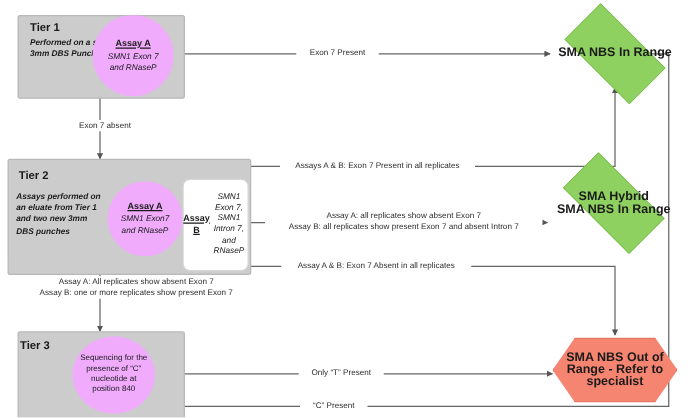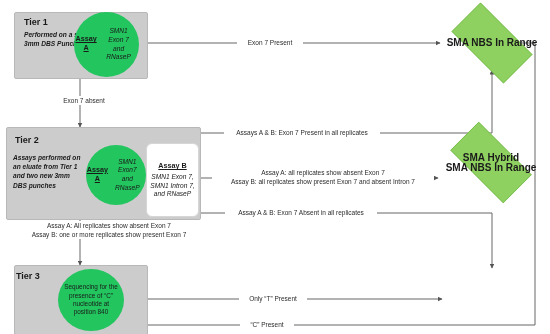--- a/index.html
+++ b/index.html
@@ -44,34 +44,34 @@
     font-weight: bold;
     font-style: italic;
     color: #1a1a1a;
     line-height: 9.2px;
     width: 78px;
   }
 
   
   .assay-circle {
     position: absolute;
-    background: #22c55e;
+    background: #f0abfc;
     border-radius: 50%;
     display: flex;
+    flex-direction: column;
     align-items: center;
     justify-content: center;
     text-align: center;
   }
   .assay-rect {
     position: absolute;
     background: #ffffff;
     border: 1px solid #d6d6d6;
     border-radius: 6px;
     display: flex;
-    flex-direction: column;
     align-items: center;
     justify-content: center;
     text-align: center;
   }
   .assay-head {
     font-size: 7.2px;
     font-weight: bold;
     text-decoration: underline;
     color: #1a1a1a;
     margin-bottom: 3px;
@@ -205,20 +205,26 @@
     <div class="diamond-shape"></div>
     <div class="label">SMA NBS In Range</div>
   </div>
 
   <div class="outcome" style="left:438px; top:134px; width:106px; height:57px;">
     <div class="diamond-shape"></div>
     <div class="label">SMA Hybrid
 SMA NBS In Range</div>
   </div>
 
+  <div class="outcome" style="left:442px; top:270px; width:100px; height:52px;">
+    <div class="hexagon-shape"></div>
+    <div class="label">SMA NBS Out of
+Range - Refer to
+specialist</div>
+  </div>
 
   <div class="edge-label" style="left:237px; top:38px; width:62px;">Exon 7 Present</div>
 
   <div class="edge-label" style="left:53px; top:96px; width:58px;">Exon 7 absent</div>
 
   <div class="edge-label" style="left:224px; top:128px; width:152px;">Assays A &amp; B: Exon 7 Present in all replicates</div>
 
   <div class="edge-label" style="left:212px; top:168px; width:218px;">Assay A: all replicates show absent Exon 7
 Assay B: all replicates show present Exon 7 and absent Intron 7</div>
 

